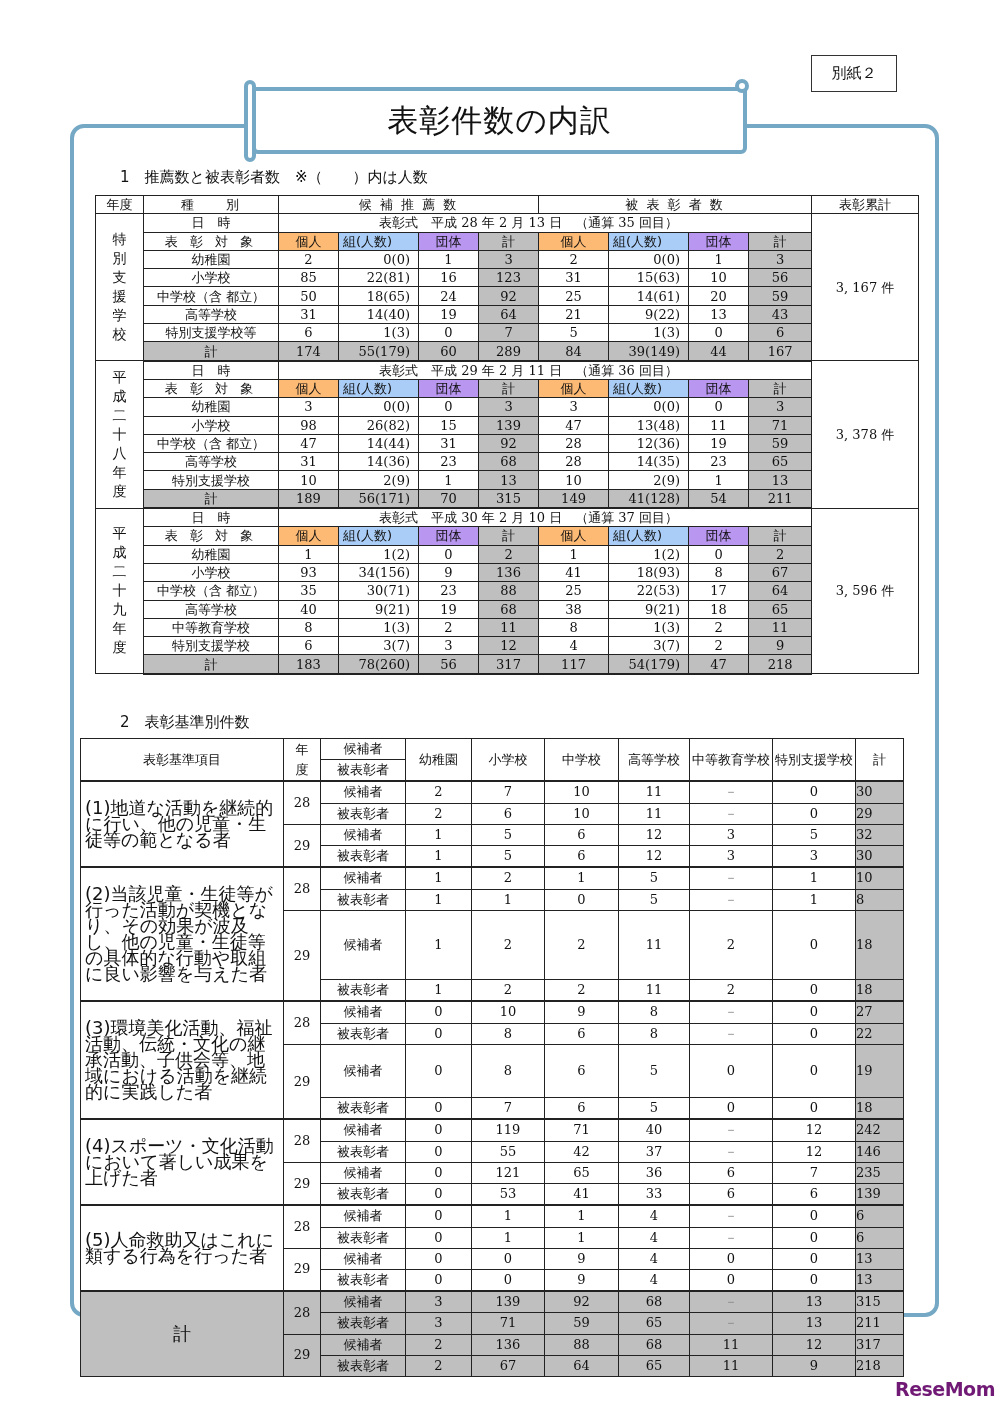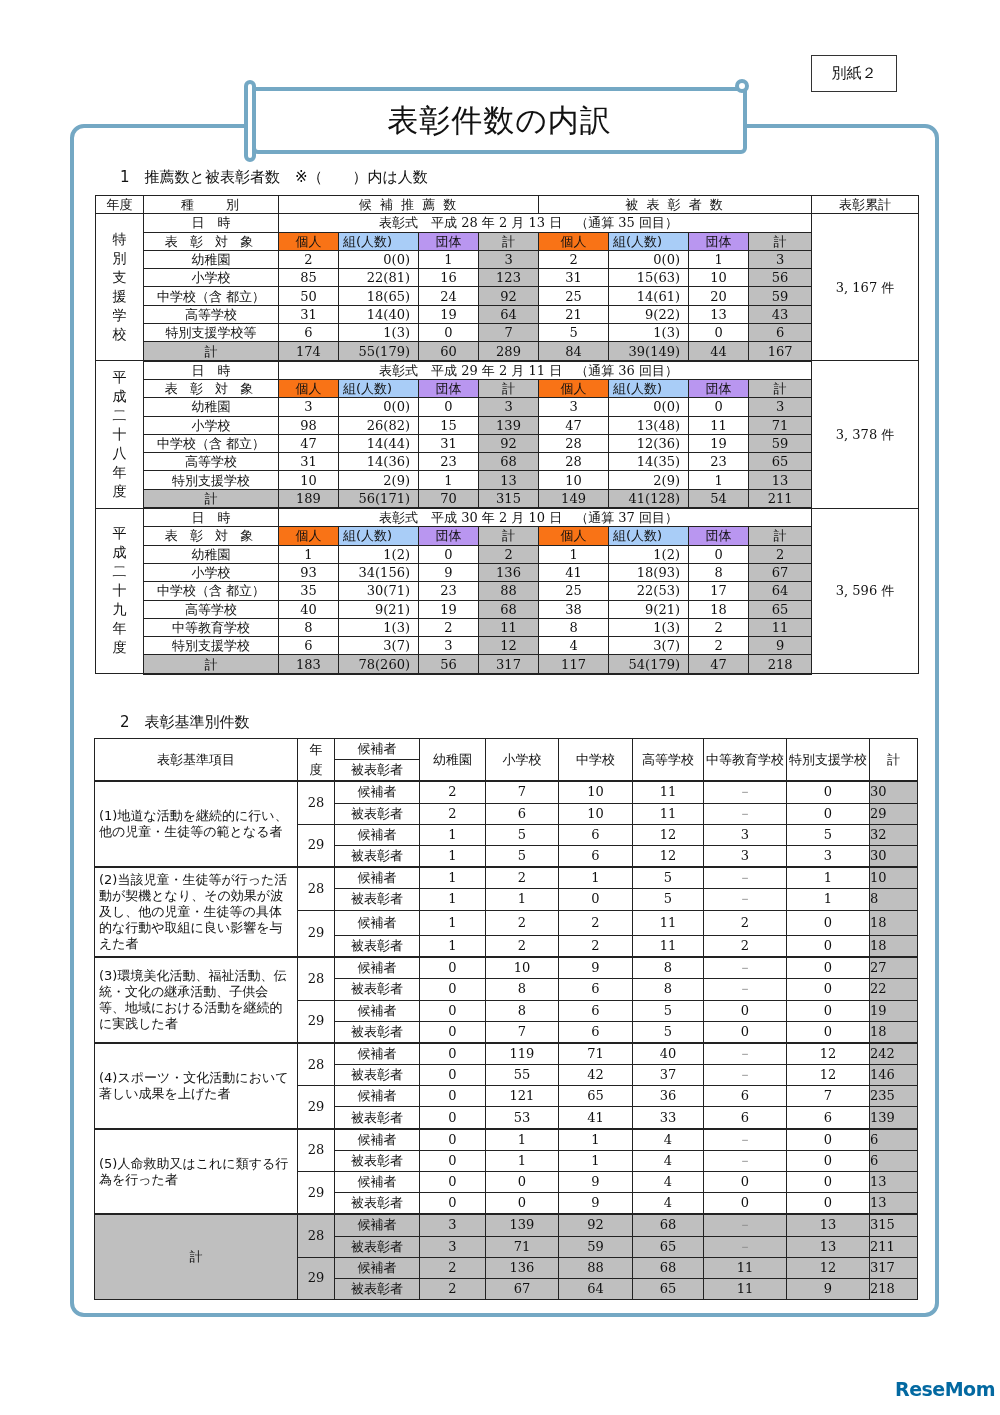--- a/index.html
+++ b/index.html
@@ -28,45 +28,45 @@
   table { border-collapse:collapse; position:absolute; table-layout:fixed; }
   td { border:1px solid #222; padding:0; text-align:center; white-space:nowrap; overflow:hidden; }
 
   
   #t1 { left:95px; top:195px; width:823px; font-size:13px; }
   #t1 td { height:17.3px; line-height:17px; }
   #t1 .hdr { font-family:"DejaVu Sans","Liberation Sans",sans-serif; font-size:13px; letter-spacing:2px;text-align:center; }
   #t1 .lbl { font-family:"DejaVu Sans","Liberation Sans",sans-serif; font-size:13px; }
   #t1 .year { font-family:"DejaVu Sans","Liberation Sans",sans-serif; font-size:14px;
               line-height:19px; white-space:normal; word-break:break-all; padding:0 14px; }
-  .c-kojin { background:#f97316; }
+  .c-kojin { background:#fdba74; }
   .c-kumi { background:#a9cdf7; text-align:left !important; padding-left:4px !important; }
   .c-dantai { background:#b996f0; }
   .c-kei { background:#bfbfbf; }
   .sum-row td.c-kei, .sum-row td { background:#bfbfbf; }
   .kumi-val { text-align:right !important; padding-right:8px !important; }
   .date-cell { text-align:left !important; font-size:13px; }
   .cum { font-size:13px; }
   .thick-b { border-bottom:2px solid #222 !important; }
 
   
-  #t2 { left:94px; top:738px; width:823px; font-size:13px; }
+  #t2 { left:80px; top:738px; width:823px; font-size:13px; }
   #t2 td { height:20.2px; line-height:20px; }
   #t2 .h { font-family:"DejaVu Sans","Liberation Sans",sans-serif; font-size:13px; }
   #t2 .item { text-align:left; vertical-align:middle; white-space:normal;
-              font-family:"DejaVu Sans","Liberation Sans",sans-serif; font-size:13px;
-              line-height:16px; padding:4px 4px; }
+              font-family:"DejaVu Sans","Liberation Sans",sans-serif; font-size:18px;
+              line-height:16px; padding:18px 4px; }
   #t2 .type { font-family:"DejaVu Sans","Liberation Sans",sans-serif; font-size:13px; }
   #t2 .tot { background:#bfbfbf; text-align:left; padding-right:6px; }
   #t2 .dash { color:#888; }
   #t2 .grand td { background:#bfbfbf; }
   #t2 .blk-top td { border-top:2px solid #222; }
 
   .logo { position:absolute; left:895px; top:1378px; font-family:"DejaVu Sans","Liberation Sans",sans-serif;
-          font-weight:bold; font-size:19px; color:#0369a1; letter-spacing:-0.5px; }
+          font-weight:bold; font-size:19px; color:#701a75; letter-spacing:-0.5px; }
 </style>
 </head>
 <body>
 
 <div class="frame"></div>
 <div class="banner-roll-l"></div>
 <div class="banner">
   <span class="banner-title">表彰件数の内訳</span>
 </div>
 <div class="banner-roll-r"></div>

